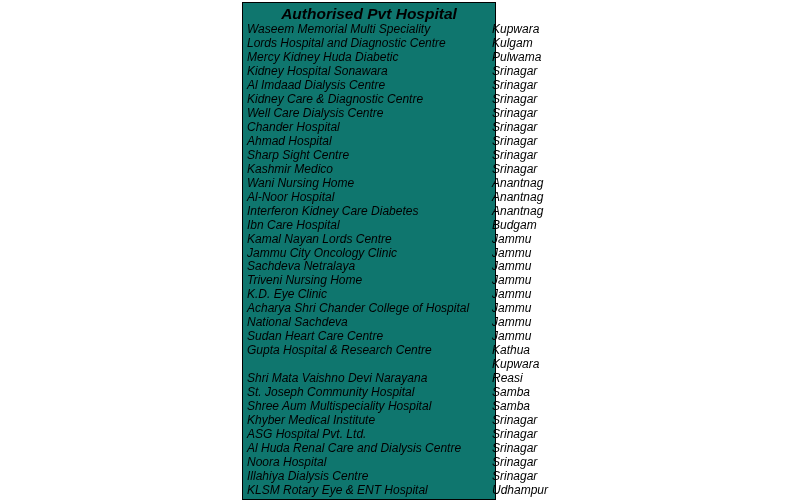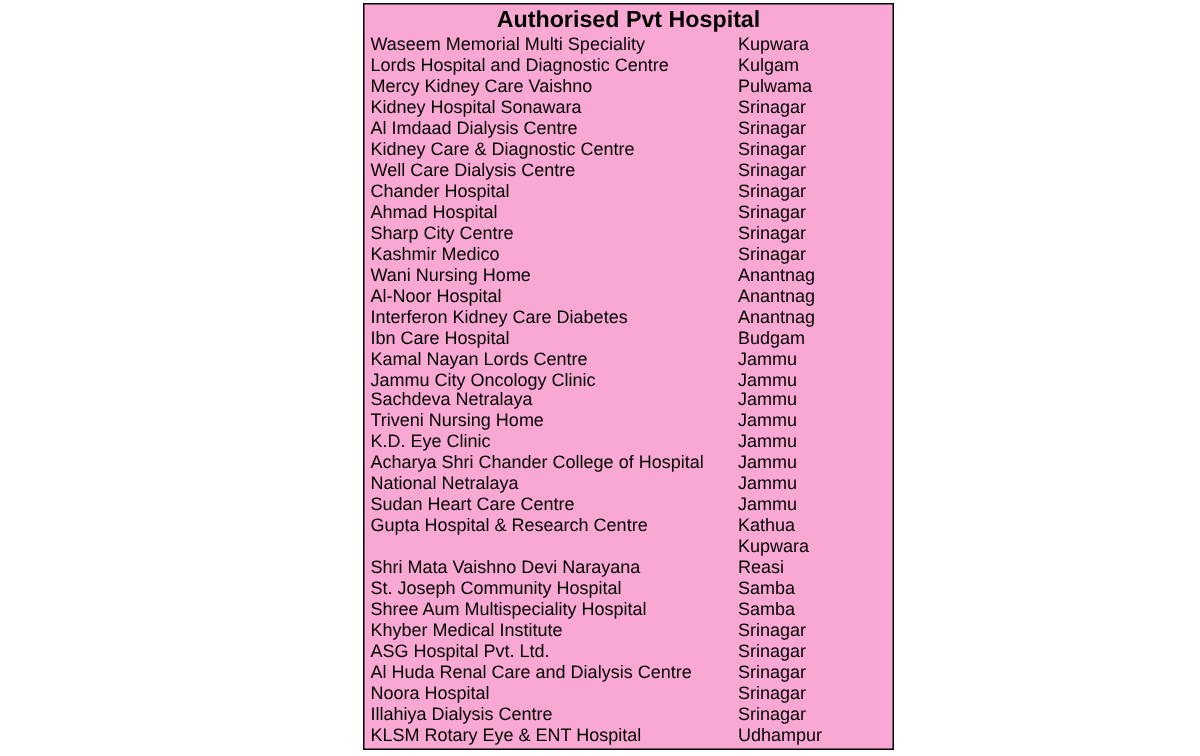--- a/index.html
+++ b/index.html
@@ -12,25 +12,26 @@
     height: 504px;
     position: relative;
     font-family: "Liberation Sans", sans-serif;
     color: #000000;
     overflow: hidden;
   }
   .panel {
     position: absolute;
     left: 242px;
     top: 2px;
-    width: 354px;
+    width: 254px;
     height: 498px;
     border: 1.5px solid #000000;
     box-sizing: border-box;
-    background: #f9a8d4;
+    background: #0f766e;
+    font-style: italic;
   }
   .panel-title {
     text-align: center;
     font-weight: bold;
     font-size: 15.5px;
     line-height: 19px;
     padding-top: 1px;
     white-space: nowrap;
   }
   .rows {
@@ -65,21 +66,21 @@
         <span class="name">Waseem Memorial Multi Speciality</span>
         <span class="loc">Kupwara</span>
       </div>
 
       <div class="row">
         <span class="name">Lords Hospital and Diagnostic Centre</span>
         <span class="loc">Kulgam</span>
       </div>
 
       <div class="row">
-        <span class="name">Mercy Kidney Care Vaishno</span>
+        <span class="name">Mercy Kidney Huda Diabetic</span>
         <span class="loc">Pulwama</span>
       </div>
 
       <div class="row">
         <span class="name">Kidney Hospital Sonawara</span>
         <span class="loc">Srinagar</span>
       </div>
 
       <div class="row">
         <span class="name">Al Imdaad Dialysis Centre</span>
@@ -100,21 +101,21 @@
         <span class="name">Chander Hospital</span>
         <span class="loc">Srinagar</span>
       </div>
 
       <div class="row">
         <span class="name">Ahmad Hospital</span>
         <span class="loc">Srinagar</span>
       </div>
 
       <div class="row">
-        <span class="name">Sharp City Centre</span>
+        <span class="name">Sharp Sight Centre</span>
         <span class="loc">Srinagar</span>
       </div>
 
       <div class="row">
         <span class="name">Kashmir Medico</span>
         <span class="loc">Srinagar</span>
       </div>
 
       <div class="row">
         <span class="name">Wani Nursing Home</span>
@@ -160,21 +161,21 @@
         <span class="name">K.D. Eye Clinic</span>
         <span class="loc">Jammu</span>
       </div>
 
       <div class="row">
         <span class="name">Acharya Shri Chander College of Hospital</span>
         <span class="loc">Jammu</span>
       </div>
 
       <div class="row">
-        <span class="name">National Netralaya</span>
+        <span class="name">National Sachdeva</span>
         <span class="loc">Jammu</span>
       </div>
 
       <div class="row">
         <span class="name">Sudan Heart Care Centre</span>
         <span class="loc">Jammu</span>
       </div>
 
       <div class="row">
         <span class="name">Gupta Hospital &amp; Research Centre</span>

